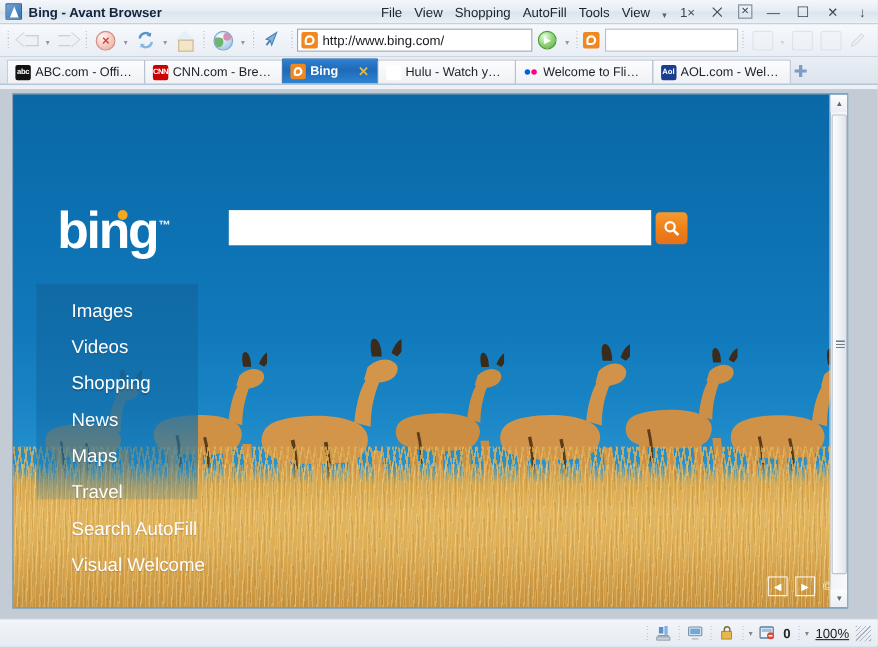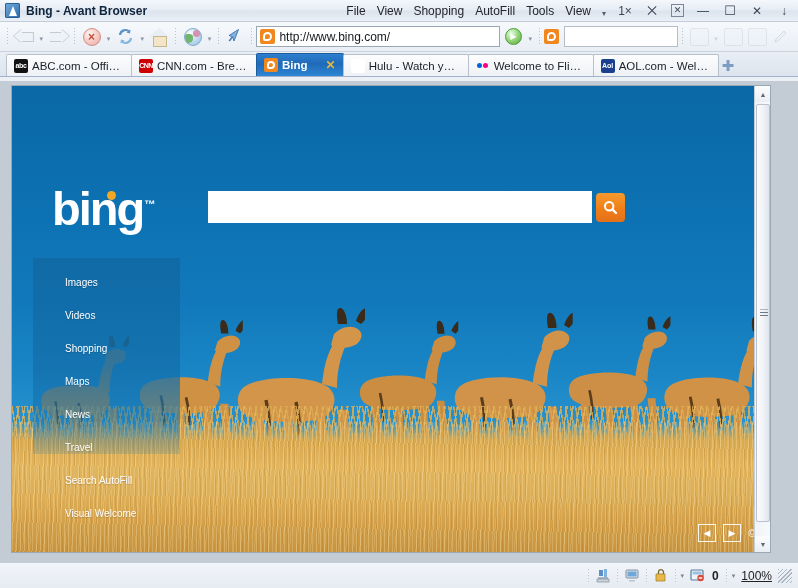--- a/index.html
+++ b/index.html
@@ -76,21 +76,21 @@
     background:radial-gradient(circle at 35% 30%,#ffffff 0%,#cfe3f4 40%,#8fbde2 100%);
     border:1px solid #7fa8c9; position:relative; overflow:hidden; }
   .globe-ico::before{content:"";position:absolute;left:-2px;top:5px;width:10px;height:9px;
     background:#6fb56f;border-radius:50% 40% 50% 60%;}
   .globe-ico::after{content:"";position:absolute;right:1px;top:1px;width:7px;height:7px;
     background:#d98fb0;border-radius:50%;}
   .cursor-ico { width:18px; height:18px; position:relative; }
   .cursor-ico svg { display:block; }
 
   .addr-wrap { flex:0 0 auto; display:flex; align-items:center; }
-  .addrbar { width:244px; height:21px; background:#ffffff; border:1px solid #9aa7b5;
+  .addrbar { width:214px; height:21px; background:#ffffff; border:1px solid #9aa7b5;
     display:flex; align-items:center; padding:4px 3px; }
   .bing-fav { width:15px; height:15px; background:#f0881f; border-radius:2px;
     display:flex; align-items:center; justify-content:center; flex:0 0 auto; margin-right:4px; }
   .bing-fav i { width:9px; height:9px; border:2px solid #ffffff; border-radius:50% 50% 50% 2px;
     display:block; font-style:normal; }
   .addr-text { font-size:12px; color:#14181d; white-space:nowrap; overflow:hidden; }
   .go-ico { width:17px; height:17px; border-radius:50%;
     background:radial-gradient(circle at 35% 30%,#eaffea 0%,#9ad97f 45%,#53a83a 100%);
     border:1px solid #4f9a38; display:flex; align-items:center; justify-content:center;
     color:#ffffff; font-size:8px; }
@@ -169,21 +169,21 @@
   .q-btn { width:29px; height:29px; margin-left:4px; border-radius:4px;
     background:linear-gradient(180deg,#f59a30 0%,#ef7e18 55%,#e5701a 100%);
     display:flex; align-items:center; justify-content:center; border:none; }
   .q-btn svg { display:block; }
 
   
   .navpanel { position:absolute; left:21px; top:172px; width:147px; height:196px;
     background:linear-gradient(180deg, rgba(16,104,162,.88) 0%, rgba(19,112,172,.82) 55%,
                rgba(22,118,178,.55) 82%, rgba(24,120,180,.18) 100%); }
   .navlist { position:absolute; left:21px; top:180px; width:150px; }
-  .navitem { color:#ffffff; font-size:10px; padding:0 0 0 32px; height:33px; line-height:33px;
+  .navitem { color:#ffffff; font-size:17px; padding:0 0 0 32px; height:33px; line-height:33px;
     white-space:nowrap; text-shadow:0 1px 1px rgba(0,0,0,.18); }
 
   
   .pagenav { position:absolute; right:14px; bottom:10px; display:flex; align-items:center; gap:7px; }
   .pn { width:18px; height:18px; border:1px solid rgba(255,255,255,.9);
     display:flex; align-items:center; justify-content:center; }
   .pn i { font-style:normal; font-size:9px; color:#ffffff; line-height:1; }
   .copy { color:rgba(255,255,255,.85); font-size:11px; }
 
   
@@ -468,22 +468,22 @@
               </svg>
             </span>
           </button>
         </div>
 
         <div class="navpanel"></div>
         <div class="navlist">
           <div class="navitem">Images</div>
           <div class="navitem">Videos</div>
           <div class="navitem">Shopping</div>
+          <div class="navitem">News</div>
           <div class="navitem">Maps</div>
-          <div class="navitem">News</div>
           <div class="navitem">Travel</div>
           <div class="navitem">Search AutoFill</div>
           <div class="navitem">Visual Welcome</div>
         </div>
 
         <div class="pagenav">
           <div class="pn">
             <i>◀</i>
           </div>
           <div class="pn">

